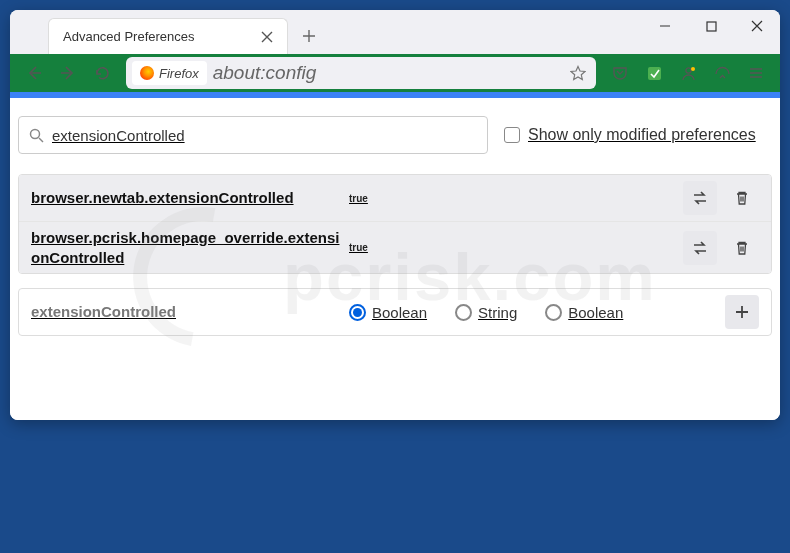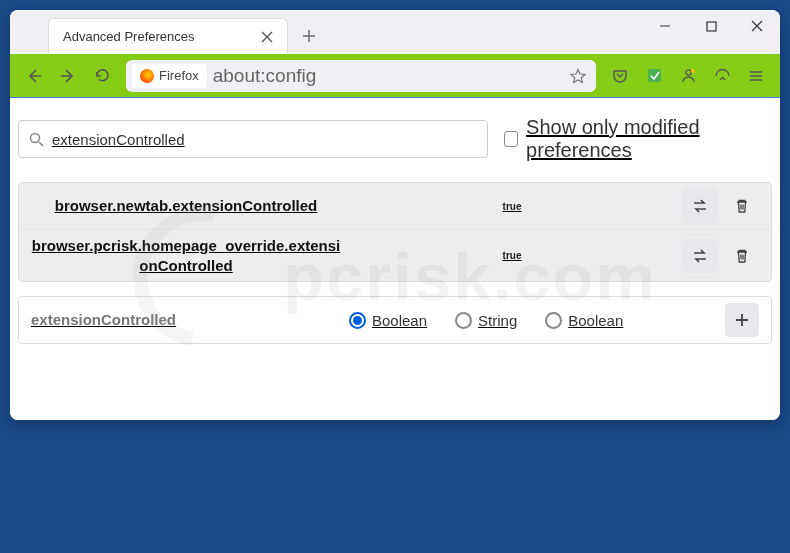--- a/index.html
+++ b/index.html
@@ -75,26 +75,27 @@
   width: 46px;
   height: 32px;
   display: flex;
   align-items: center;
   justify-content: center;
   cursor: pointer;
   color: #333;
 }
 .toolbar {
   height: 44px;
-  background: #84cc16;
-  border-bottom: 1px solid #3b82f6;
+  background: #15803d;
+  border-bottom: 6px solid #3b82f6;
   display: flex;
   align-items: center;
   padding: 0 8px;
   gap: 2px;
+  font-style: italic;
 }
 .tb-btn {
   width: 32px; height: 32px;
   display: flex; align-items: center; justify-content: center;
   border-radius: 4px;
   cursor: pointer;
   color: #555;
 }
 .urlbar {
   flex: 1;
@@ -156,34 +157,33 @@
   border: none;
   outline: none;
   font-size: 15px;
   color: #333;
   background: transparent;
 }
 .checkbox-wrap {
   display: flex;
   align-items: center;
   gap: 8px;
-  font-size: 20px;
+  font-size: 16px;
   color: #333;
 }
 .checkbox {
   width: 16px; height: 16px;
   border: 1.5px solid #888;
   border-radius: 3px;
   cursor: pointer;
 }
 .prefs-table {
   border: 1px solid #ddd;
   border-radius: 4px;
   overflow: hidden;
-  text-align: center;
 }
 .pref-row {
   display: flex;
   align-items: center;
   min-height: 44px;
   padding: 6px 12px;
   gap: 8px;
   border-bottom: 1px solid #e5e5e5;
 }
 .pref-row:last-child { border-bottom: none; }

